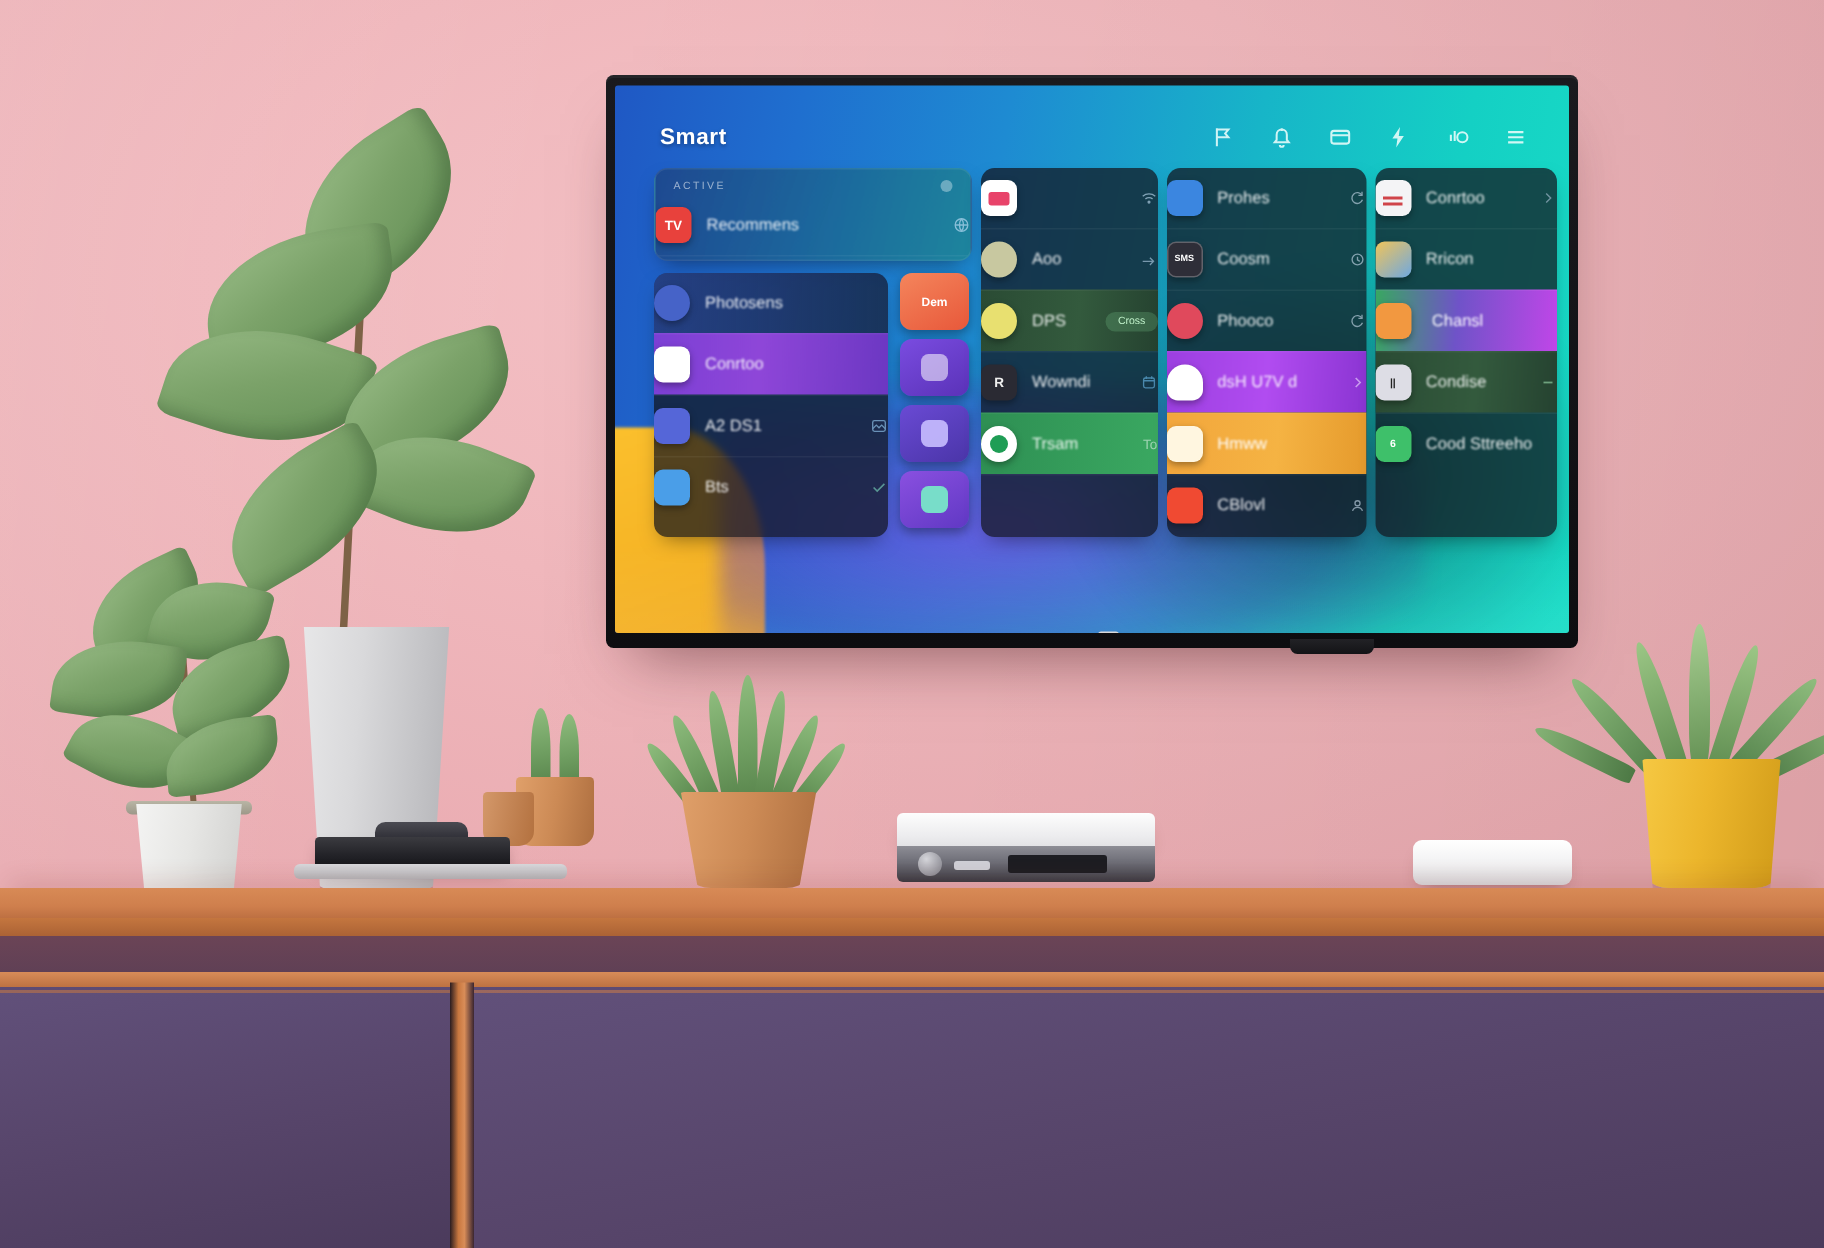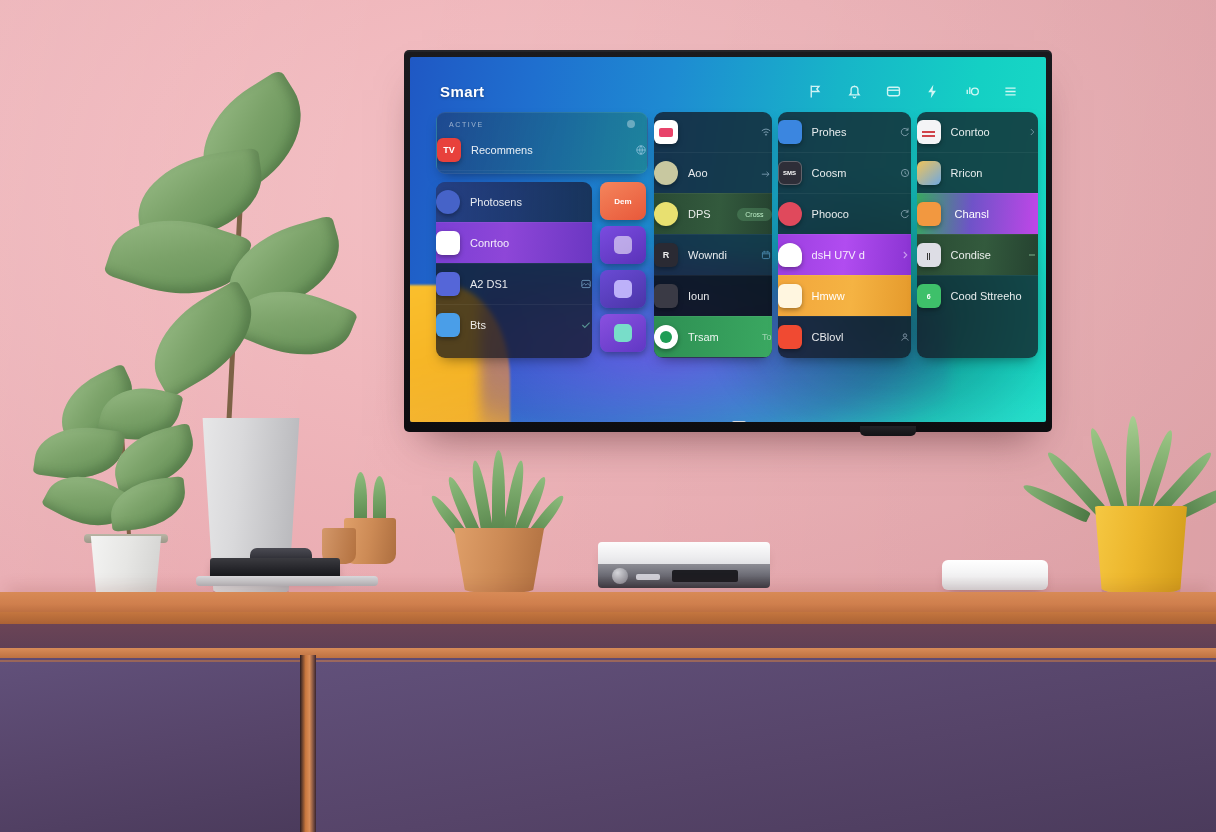--- a/index.html
+++ b/index.html
@@ -478,24 +478,20 @@
               <span class="row-ico sq" style="background:#2a2a33;color:#eee;">R</span>
               <span class="row-label">Wowndi</span>
               <span class="row-trail">
                 <span class="trail-ic">
                   <svg viewBox="0 0 20 20" fill="none" stroke="#6fc0f0" stroke-width="1.5">
                       <rect x="4" y="5" width="12" height="11" rx="2"></rect>
                       <path d="M4 8h12M7 3v3M13 3v3"></path>
                     </svg>
                 </span>
               </span>
-            </div>
-            <div class="row hl-dark">
-              <span class="row-ico sq" style="background:#3a3a45;"></span>
-              <span class="row-label">Ioun</span>
             </div>
             <div class="row hl-green">
               <span class="row-ico circ" style="background:#fff;">
                 <span style="display:block;width:12px;height:12px;border-radius:50%;background:#1f9d55;"></span>
               </span>
               <span class="row-label">Trsam</span>
               <span class="row-trail">To</span>
             </div>
             <div class="row">
               

